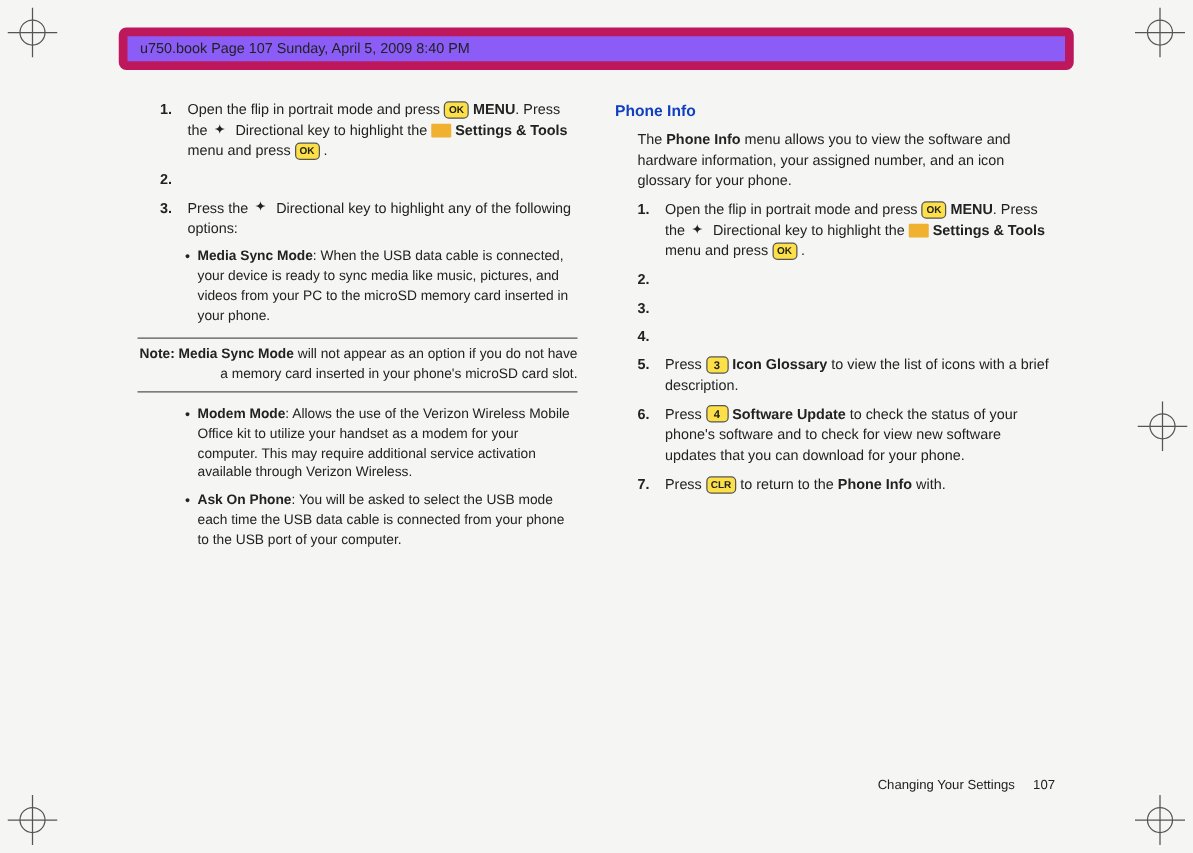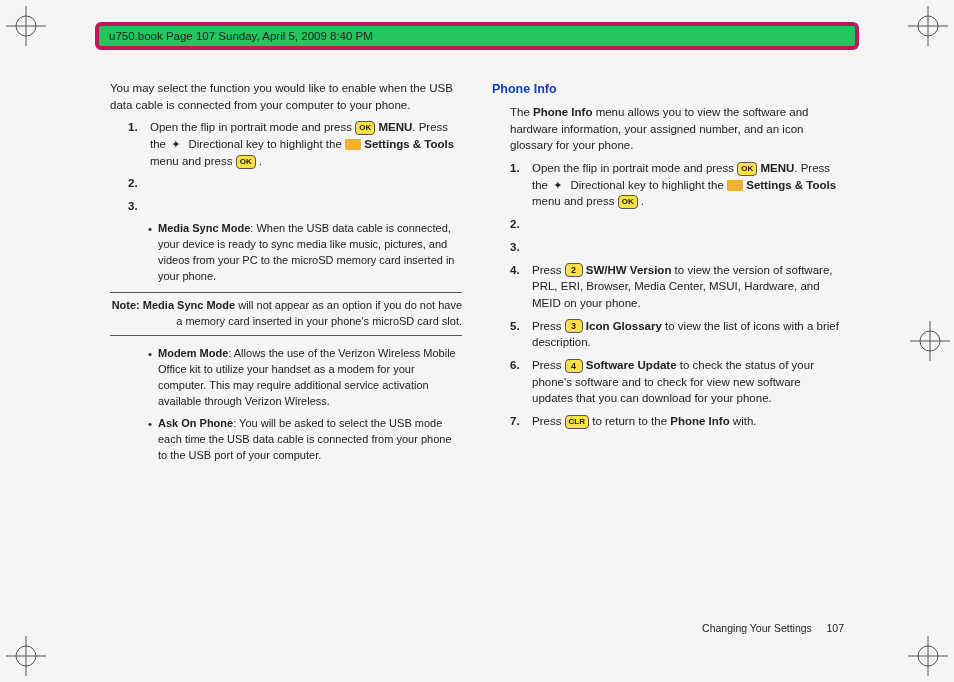--- a/index.html
+++ b/index.html
@@ -11,25 +11,25 @@
     position: relative;
     color: #222;
   }
   .crop-mark { position: absolute; }
   .crop-mark svg { display: block; }
   .header-bar {
     position: absolute;
     top: 22px;
     left: 95px;
     right: 95px;
-    border: 4px solid #be185d;
+    border: 7px solid #be185d;
     border-radius: 6px;
     padding: 4px 10px;
     font-size: 11.5px;
-    background: #22c55e;
+    background: #8b5cf6;
   }
   .content {
     position: absolute;
     top: 80px;
     left: 110px;
     right: 110px;
     bottom: 60px;
     display: flex;
     gap: 30px;
   }
@@ -153,21 +153,20 @@
     </svg>
 </div>
 
 <div class="header-bar">
   <span>u750.book  Page 107  Sunday, April 5, 2009  8:40 PM</span>
 </div>
 
 <div class="content">
 
   <div class="col">
-    <div class="para">You may select the function you would like to enable when the USB data cable is connected from your computer to your phone.</div>
 
     <div class="ol-item">
       <div class="ol-num">1.</div>
       <div class="ol-body">
         <span>Open the flip in portrait mode and press </span>
         <span class="key">OK</span>
         <span class="b">MENU</span><span>. Press the </span>
         <span class="dir-icon"></span>
         <span> Directional key to highlight the </span>
         <span class="folder-icon"></span>
@@ -175,20 +174,25 @@
         <span class="key">OK</span> .
       </div>
     </div>
 
     <div class="ol-item">
       <div class="ol-num">2.</div>
     </div>
 
     <div class="ol-item">
       <div class="ol-num">3.</div>
+      <div class="ol-body">
+        <span>Press the </span>
+        <span class="dir-icon"></span>
+        <span> Directional key to highlight any of the following options:</span>
+      </div>
     </div>
 
     <div class="bullet-item">
       <div class="bullet-mark">•</div>
       <div class="bullet-body">
         <span class="b">Media Sync Mode</span><span>:  When the USB data cable is connected, your device is ready to sync media like music, pictures, and videos from your PC to the microSD memory card inserted in your phone.</span>
       </div>
     </div>
 
     <div class="note-block">
@@ -233,25 +237,20 @@
     <div class="ol-item">
       <div class="ol-num">2.</div>
     </div>
 
     <div class="ol-item">
       <div class="ol-num">3.</div>
     </div>
 
     <div class="ol-item">
       <div class="ol-num">4.</div>
-      <div class="ol-body">
-        <span>Press </span>
-        <span class="key key-num">2</span>
-        <span class="b">SW/HW Version</span><span> to view the version of software, PRL, ERI, Browser, Media Center, MSUI, Hardware, and MEID on your phone.</span>
-      </div>
     </div>
 
     <div class="ol-item">
       <div class="ol-num">5.</div>
       <div class="ol-body">
         <span>Press </span>
         <span class="key key-num">3</span>
         <span class="b">Icon Glossary</span><span> to view the list of icons with a brief description.</span>
       </div>
     </div>

